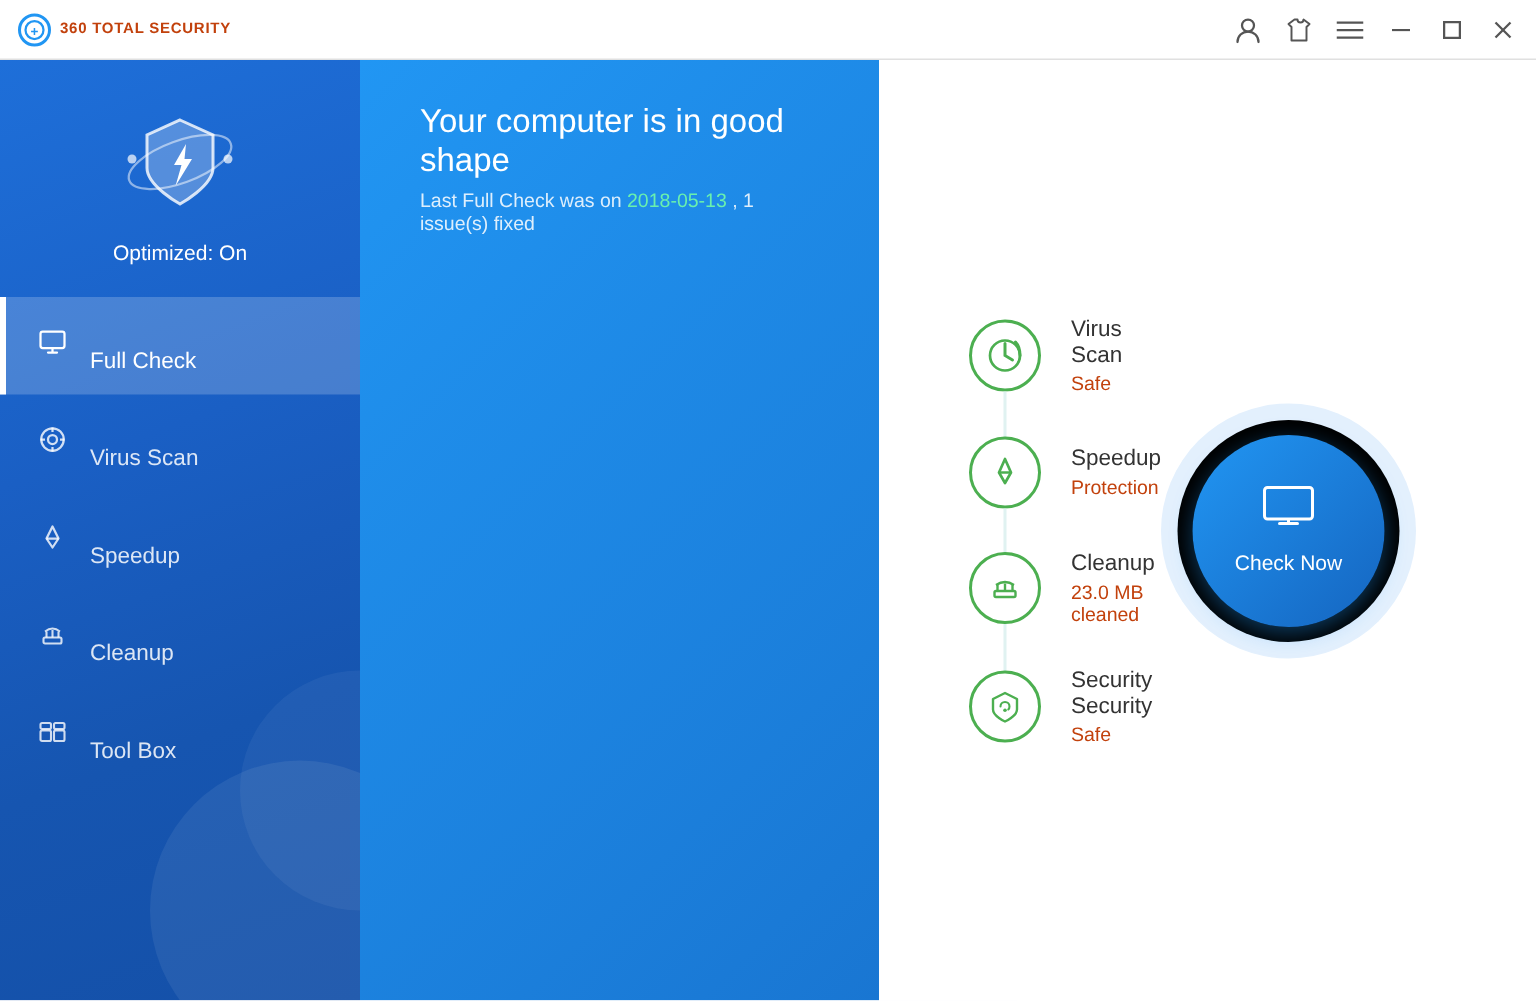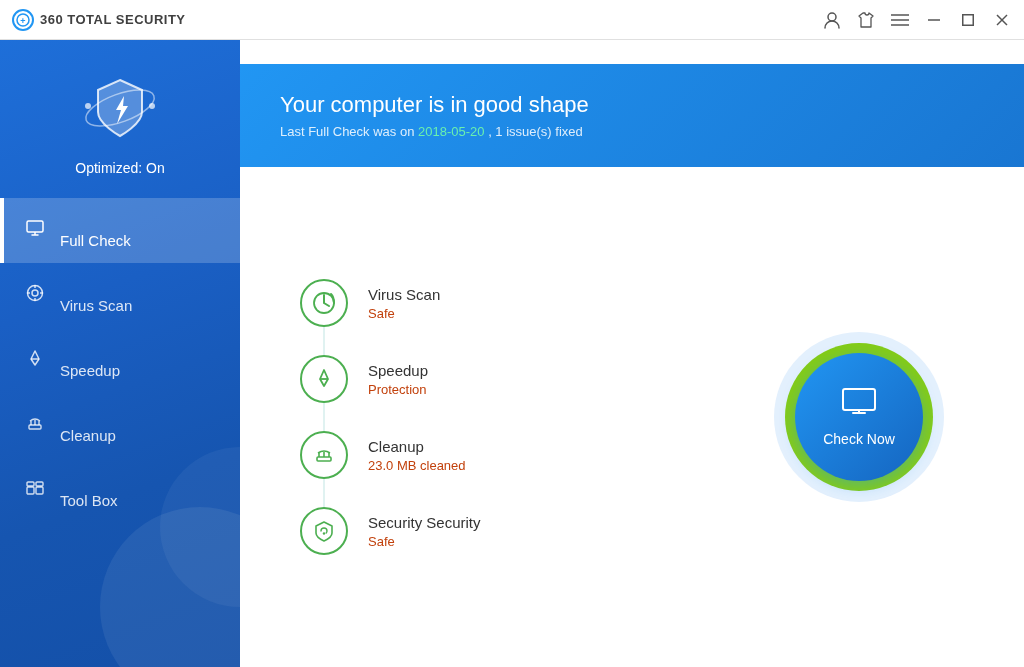--- a/index.html
+++ b/index.html
@@ -29,23 +29,23 @@
     .logo-circle {
       width: 22px; height: 22px;
       border: 2px solid #2196f3;
       border-radius: 50%;
       display: flex; align-items: center; justify-content: center;
       color: #2196f3;
       font-size: 12px;
       font-weight: bold;
     }
     .app-name {
-      font-size: 13px;
+      font-size: 10px;
       font-weight: 600;
-      color: #404040;
+      color: #c2410c;
       letter-spacing: 0.5px;
     }
     .title-bar-controls {
       display: flex;
       align-items: center;
       gap: 14px;
     }
     .title-bar-icon {
       color: #666;
       font-size: 14px;
@@ -134,23 +134,22 @@
       width: 22px;
       text-align: center;
       flex-shrink: 0;
     }
     .nav-label { font-size: 15px; margin-top: 20px; }
 
     
     .content {
       flex: 1;
       display: flex;
-      flex-direction: column;
+      flex-direction: row;
       background: #f5f7fa;
-      margin-top: 24px;
     }
 
     
     .content-header {
       background: linear-gradient(135deg, #2196f3 0%, #1976d2 100%);
       padding: 28px 40px;
       color: #fff;
     }
     .content-header h1 {
       font-size: 22px;
@@ -221,21 +220,21 @@
     }
     .check-now-outer {
       width: 170px; height: 170px;
       border-radius: 50%;
       background: #e3f0fd;
       display: flex; align-items: center; justify-content: center;
     }
     .check-now-middle {
       width: 148px; height: 148px;
       border-radius: 50%;
-      background: #84cc16;
+      background: #000000;
       display: flex; align-items: center; justify-content: center;
     }
     .check-now-btn {
       width: 128px; height: 128px;
       border-radius: 50%;
       background: linear-gradient(135deg, #2196f3, #1565c0);
       display: flex; flex-direction: column; align-items: center; justify-content: center;
       gap: 8px;
       color: #fff;
       cursor: pointer;
@@ -379,21 +378,21 @@
       </span>
       <span class="nav-label">Tool Box</span>
     </div>
   </div>
 
   <div class="content">
 
     <div class="content-header">
       <h1>Your computer is in good shape</h1>
       <div class="last-check">
-        <span>Last Full Check was on </span><span class="date-highlight">2018-05-20</span><span class="issues-text"> , 1 issue(s) fixed</span>
+        <span>Last Full Check was on </span><span class="date-highlight">2018-05-13</span><span class="issues-text"> , 1 issue(s) fixed</span>
       </div>
     </div>
 
     <div class="content-body">
       <div class="checks-list">
 
         <div class="check-item">
           <div class="check-circle">
             <svg width="26" height="26" viewBox="0 0 26 26" fill="none">
               <path d="M13 5 L13 13 L18 16" stroke="#4caf50" stroke-width="2" stroke-linecap="round"></path>

